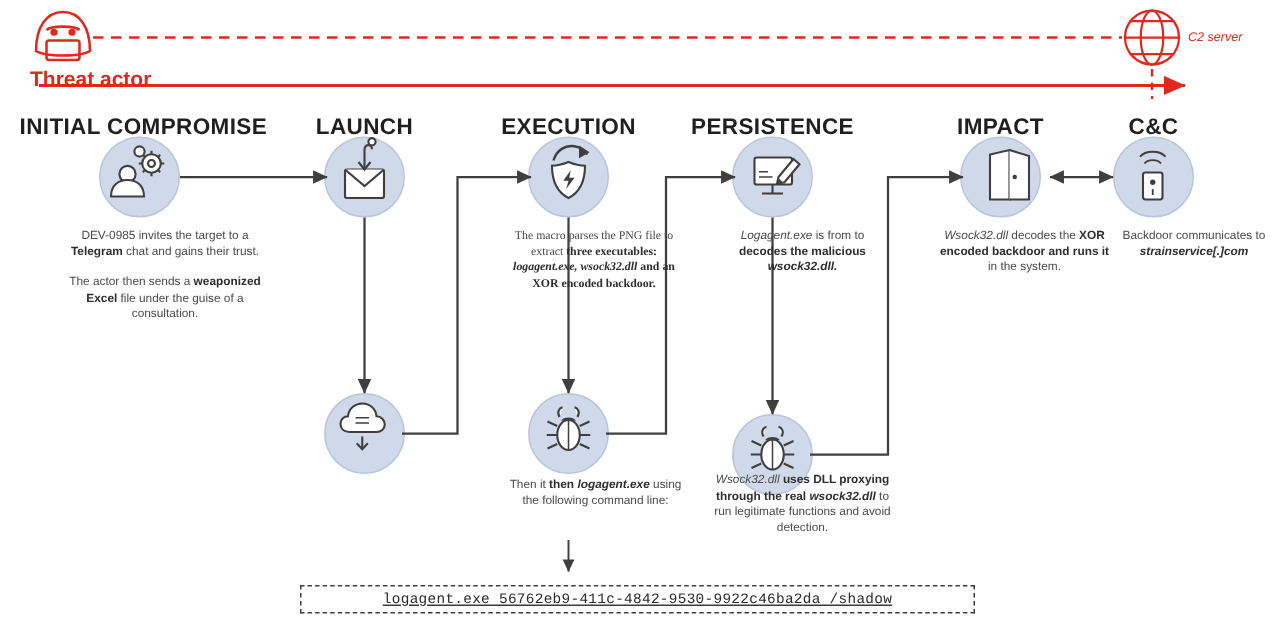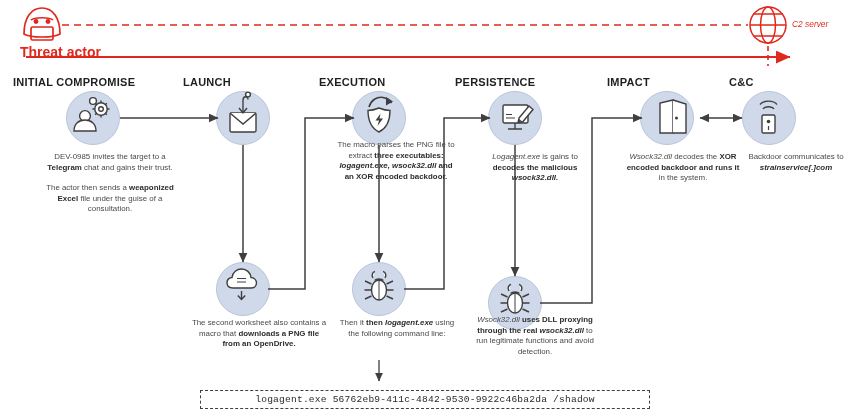--- a/index.html
+++ b/index.html
@@ -13,22 +13,22 @@
   svg.layer{position:absolute;left:0;top:0;width:850px;height:412px;overflow:visible;}
   #wires{z-index:1;}
   #icons{z-index:3;}
   .circle{
     position:absolute;border-radius:50%;
     background:#cfd9ea;border:1.6px solid #b9c5da;
     box-sizing:border-box;
   }
 
   .stage-label{
-    position:absolute;z-index:5;text-align:left;
-    font-size:11px;font-weight:bold;letter-spacing:.25px;
+    position:absolute;z-index:5;text-align:center;
+    font-size:15px;font-weight:bold;letter-spacing:.25px;
     color:#1f1f1f;text-transform:uppercase;white-space:nowrap;
   }
 
   .txt{
     position:absolute;z-index:5;text-align:center;
     font-size:7.9px;line-height:10.6px;color:#4a4a4a;margin-left:16px;
   }
   .txt b{color:#2d2d2d;font-weight:bold;}
   .txt i{font-style:italic;}
   .txt .bi{font-weight:bold;font-style:italic;color:#2d2d2d;}
@@ -37,20 +37,21 @@
     position:absolute;z-index:6;color:#e0281e;
     font-size:14px;font-weight:bold;white-space:nowrap;
   }
   .redlbl.it{font-style:italic;font-weight:normal;font-size:8.4px;}
 
   #cmdbox{
     position:absolute;left:200px;top:390px;width:450px;height:19px;
     border:1.6px dashed #3f3f3f;box-sizing:border-box;z-index:6;
     display:flex;align-items:center;justify-content:center;
     background:#fff;
+    text-decoration:underline;
   }
   #cmdbox span{
     font-family:"Liberation Mono","DejaVu Sans Mono",monospace;
     font-size:9.6px;color:#2a2a2a;letter-spacing:.2px;white-space:nowrap;
   }
 </style>
 </head>
 <body>
 
 <div id="stage">
@@ -209,34 +210,31 @@
   <div class="stage-label" style="left:607px;top:76px;width:120px;">IMPACT</div>
   <div class="stage-label" style="left:729px;top:76px;width:80px;">C&amp;C</div>
 
   <div class="txt" style="left:28px;top:152px;width:132px;">
     <span><span>DEV-0985 invites the target to a </span><b>Telegram</b><span> chat and gains their trust.</span></span>
     <div style="height:10px;"></div>
     <span><span>The actor then sends a </span><b>weaponized Excel</b><span> file under the guise of a consultation.</span></span>
   </div>
 
 
-  <div class="txt" style="left:175px;top:318px;width:136px;">
-    <span>The second worksheet also contains a macro that </span><b>downloads a PNG file from an OpenDrive.</b>
-  </div>
-
-  <div class="txt" style="left:320px;top:140px;width:120px;">
+
+  <div class="txt" style="left:320px;top:152px;width:120px;font-family:Liberation Serif, serif;">
     <span>The macro parses the PNG file to extract </span><b>three executables:</b><span class="bi"> logagent.exe, wsock32.dll</span><b> and an XOR encoded backdoor.</b>
   </div>
 
   <div class="txt" style="left:322px;top:318px;width:118px;">
     <span>Then it </span><b>then </b><span class="bi">logagent.exe</span><span> using the following command line:</span>
   </div>
 
   <div class="txt" style="left:463px;top:152px;width:112px;">
-    <i>Logagent.exe</i><span> is gains to </span><b>decodes the malicious</b><span class="bi"> wsock32.dll.</span>
+    <i>Logagent.exe</i><span> is from to </span><b>decodes the malicious</b><span class="bi"> wsock32.dll.</span>
   </div>
 
   <div class="txt" style="left:455px;top:315px;width:128px;">
     <i>Wsock32.dll</i><b> uses DLL proxying through the real </b><span class="bi">wsock32.dll</span><span> to run legitimate functions and avoid detection.</span>
   </div>
 
   <div class="txt" style="left:608px;top:152px;width:118px;">
     <i>Wsock32.dll</i><span> decodes the </span><b>XOR encoded backdoor and runs it</b><span> in the system.</span>
   </div>
 

